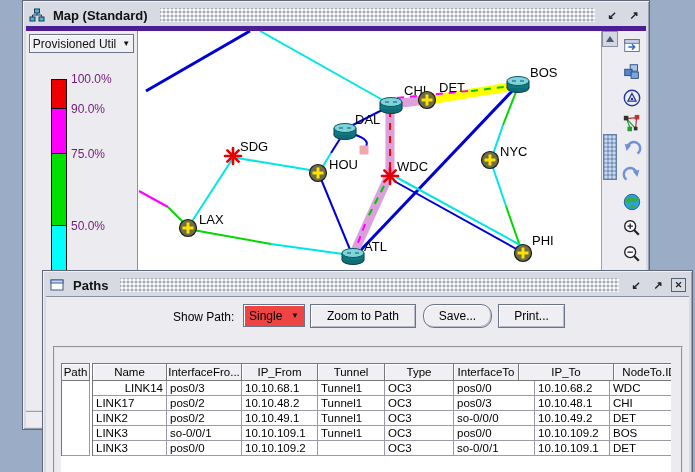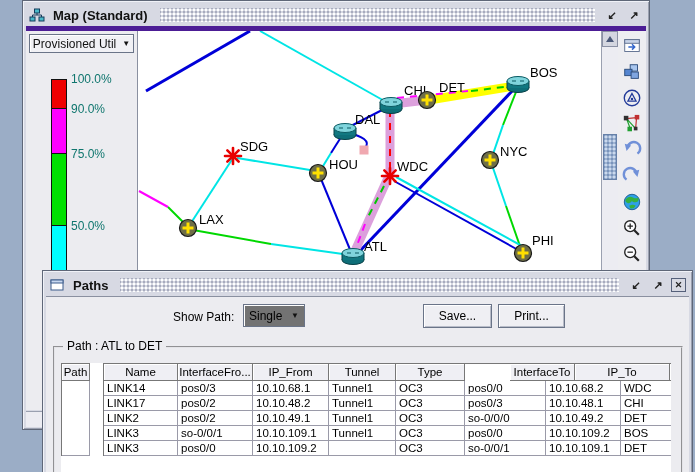--- a/index.html
+++ b/index.html
@@ -26,21 +26,21 @@
   #map-window { left:6px; top:0; width:628px; height:430px;margin-left:16px; }
   #map-body { display:flex; height:384px; border-top:5px solid #4c1d95; }
   #legend { width:112px; background:#ECECF0; position:relative; border-right:1px solid #8A90A0; }
   #legend-selector { position:absolute; left:3px; top:3px; width:105px; height:19px;
       background:#F1F1F5; border:1px solid #6A7488; font-size:12px; color:#111;
       display:flex; align-items:center; justify-content:center; gap:6px;
       box-shadow: inset 1px 1px 0 #fff; cursor:default; }
   #legend-bar { position:absolute; left:25px; top:48px; width:16px; }
   .seg { width:16px; border:1px solid #111; border-top:none; }
   .seg:first-child { border-top:1px solid #111; }
-  .legend-label { position:absolute; left:45px; font-size:12px; color:#0f766e; white-space:nowrap; }
+  .legend-label { position:absolute; left:45px; font-size:12px; color:#701a75; white-space:nowrap; }
 
   #canvas { position:relative; flex:1 1 auto; background:#FFFFFF; overflow:hidden; }
   #status-text { position:absolute; top:5px; right:6px; font-size:14px; color:#000; }
   #mapsvg { position:absolute; left:0; top:0; }
 
   #vscroll { width:17px; background:#ECECF2; border-left:1px solid #9AA0B0; position:relative; }
   #vs-up { height:16px; background:#D4D6E0; border:1px solid #8A90A4; display:flex;
            align-items:center; justify-content:center; }
   #vs-up .tri { width:0; height:0; border-left:4px solid transparent; border-right:4px solid transparent;
                 border-bottom:6px solid #4A5878; }
@@ -57,47 +57,47 @@
   .toolbtn svg { width:20px; height:20px; }
 
   #map-hscroll { height:16px; background:#ECECF2; border-top:1px solid #9AA0B0; margin-top:1px; }
 
   
   #paths-window { left:42px; top:270px; width:651px; height:210px; z-index:5; }
   #paths-content { position:relative; height:180px; background:#ECECF0; border-top:1px solid #8A90A0; }
   .label12 { font-size:12px; color:#000; }
   #show-path-label { position:absolute; left:127px; top:13px; }
   .combo { position:absolute; display:flex; align-items:center; justify-content:space-between;
-           background:#737373; border:1px solid #6A7488; box-shadow: inset 1px 1px 0 #fff;
+           background:#ef4444; border:1px solid #6A7488; box-shadow: inset 1px 1px 0 #fff;
            font-size:12px; padding:0 5px; cursor:default; }
   #show-path-combo { left:197px; top:7px; width:62px; height:23px; }
   .combo .arrow { font-size:8px; color:#111; }
   .mbtn { position:absolute; top:7px; height:24px; background:#EFEFF3; border:1px solid #6A7488;
           box-shadow: inset 1px 1px 0 #FFFFFF, inset -1px -1px 0 #B8BCC8;
           font-size:12px; color:#000; font-family:"Liberation Sans",sans-serif; cursor:default; }
   #btn-zoom-to-path { left:264px; width:106px; }
-  #btn-save { left:377px; width:69px; }
+  #btn-save { left:377px; width:69px;border-radius:11px; }
   #btn-print { left:452px; width:67px; }
 
   #groupbox { position:absolute; left:7px; right:6px; top:49px; height:140px;
               border:2px groove #E4E4E8; }
   #group-title { position:absolute; top:-9px; left:8px; background:#ECECF0; padding:0 4px;
                  font-size:12px; color:#000; }
 
   #table-zone { position:absolute; left:6px; top:15px; right:10px; bottom:-20px; background:#FFFFFF;
                 overflow:hidden; display:flex; }
   .pt { border-top:1px solid #777; border-left:1px solid #777; background:#fff; align-self:flex-start; }
   .pt-row { display:flex; }
   .pt-cell { height:15px; line-height:14px; font-size:11.5px; color:#000; padding:0 3px;
              border-right:1px solid #9A9AA8; border-bottom:1px solid #9A9AA8;
              white-space:nowrap; overflow:hidden; }
   .pt-head { height:17px; line-height:16px; background:#EFEFF4; text-align:center;
              border-right:1px solid #777; border-bottom:1px solid #777;
              box-shadow: inset 1px 1px 0 #FFF; font-size:11.5px; }
-  #rowhead-table { margin-right:13px; }
+  #rowhead-table { margin-right:2px; }
 </style>
 </head>
 <body>
 
 <div class="win" id="map-window">
   <div class="titlebar">
     <span class="wicon">
       <svg viewBox="0 0 16 16">
           <rect x="5.5" y="2" width="5" height="4" fill="#49B8C8" stroke="#143C5C"></rect>
           <path d="M8 6 V8 M3.5 8 H12.5 M3.5 8 V10 M12.5 8 V10" stroke="#143C5C" fill="none"></path>
@@ -336,46 +336,46 @@
     <span class="wbtn">↙</span>
     <span class="wbtn">↗</span>
     <span class="wbtn boxed">✕</span>
   </div>
   <div id="paths-content">
     <span class="label12" id="show-path-label">Show Path:</span>
     <div class="combo" id="show-path-combo">
       <span>Single</span>
       <span class="arrow">▼</span>
     </div>
+    <button class="mbtn" id="btn-zoom-to-path">Zoom to Path</button>
     <button class="mbtn" id="btn-save">Save...</button>
     <button class="mbtn" id="btn-print">Print...</button>
     <div id="groupbox">
-      <span id="group-title">Path : ATL to DET</span>
       <div id="table-zone">
         <div class="pt" id="rowhead-table">
             <div class="pt-row">
               <div class="pt-head" style="width: 28px;">Path</div>
             </div>
             <div class="pt-row">
               <div class="pt-cell" style="width: 28px; height: 75px;"></div>
             </div>
           </div>
         <div class="pt" id="main-table">
             <div class="pt-row">
               <div class="pt-head" style="width: 74px;">Name</div>
               <div class="pt-head" style="width: 75px;">InterfaceFro...</div>
               <div class="pt-head" style="width: 76px;">IP_From</div>
               <div class="pt-head" style="width: 67px;">Tunnel</div>
               <div class="pt-head" style="width: 69px;">Type</div>
-              <div class="pt-head" style="width: 65px; margin-left: 45px;">InterfaceTo</div>
+              <div class="pt-head" style="width: 65px;">InterfaceTo</div>
               <div class="pt-head" style="width: 95px;">IP_To</div>
               <div class="pt-head" style="width: 72px;">NodeTo.ID</div>
             </div>
             <div class="pt-row">
-              <div class="pt-cell" style="width: 74px;">LINK14</div>
+              <div class="pt-cell" style="width: 74px; text-align: right;">LINK14</div>
               <div class="pt-cell" style="width: 75px;">pos0/3</div>
               <div class="pt-cell" style="width: 76px;">10.10.68.1</div>
               <div class="pt-cell" style="width: 67px;">Tunnel1</div>
               <div class="pt-cell" style="width: 69px;">OC3</div>
               <div class="pt-cell" style="width: 81px;">pos0/0</div>
               <div class="pt-cell" style="width: 75px;">10.10.68.2</div>
               <div class="pt-cell" style="width: 72px;">WDC</div>
             </div>
             <div class="pt-row">
               <div class="pt-cell" style="width: 74px;">LINK17</div>

